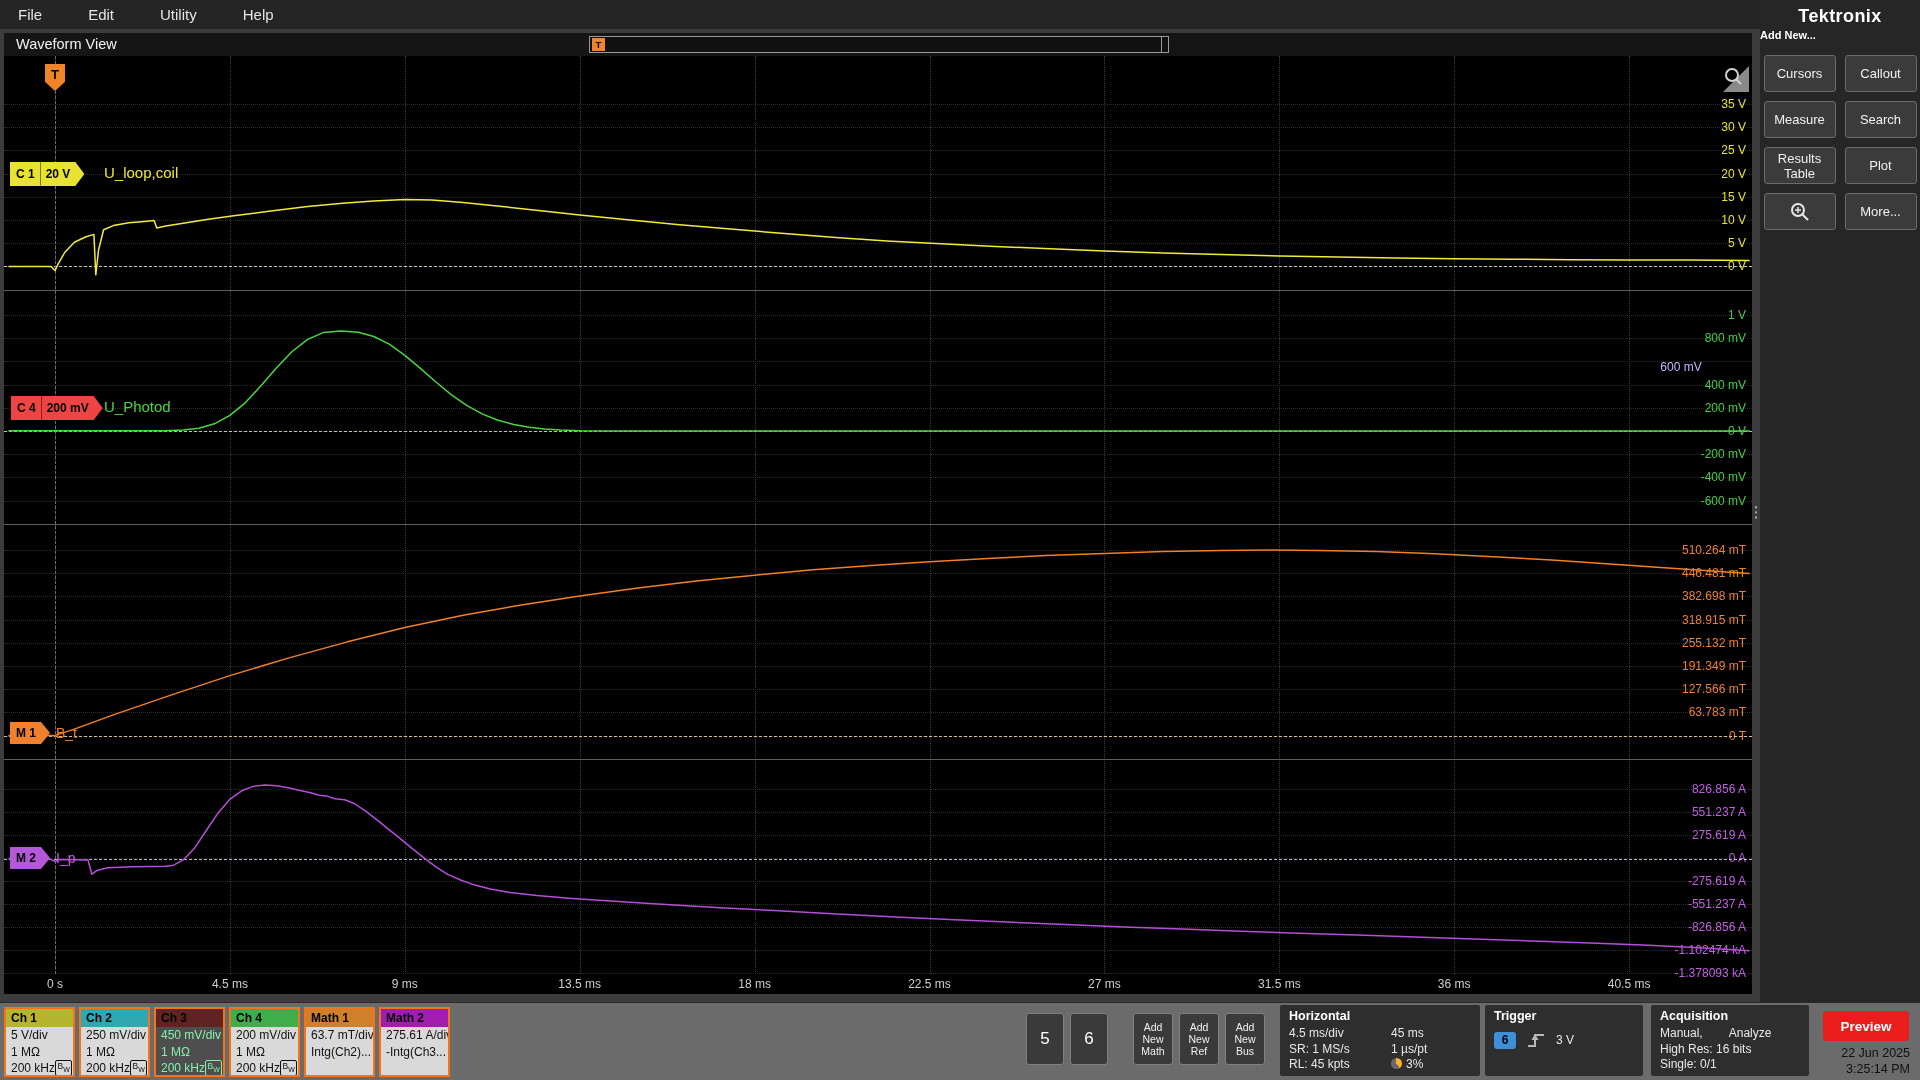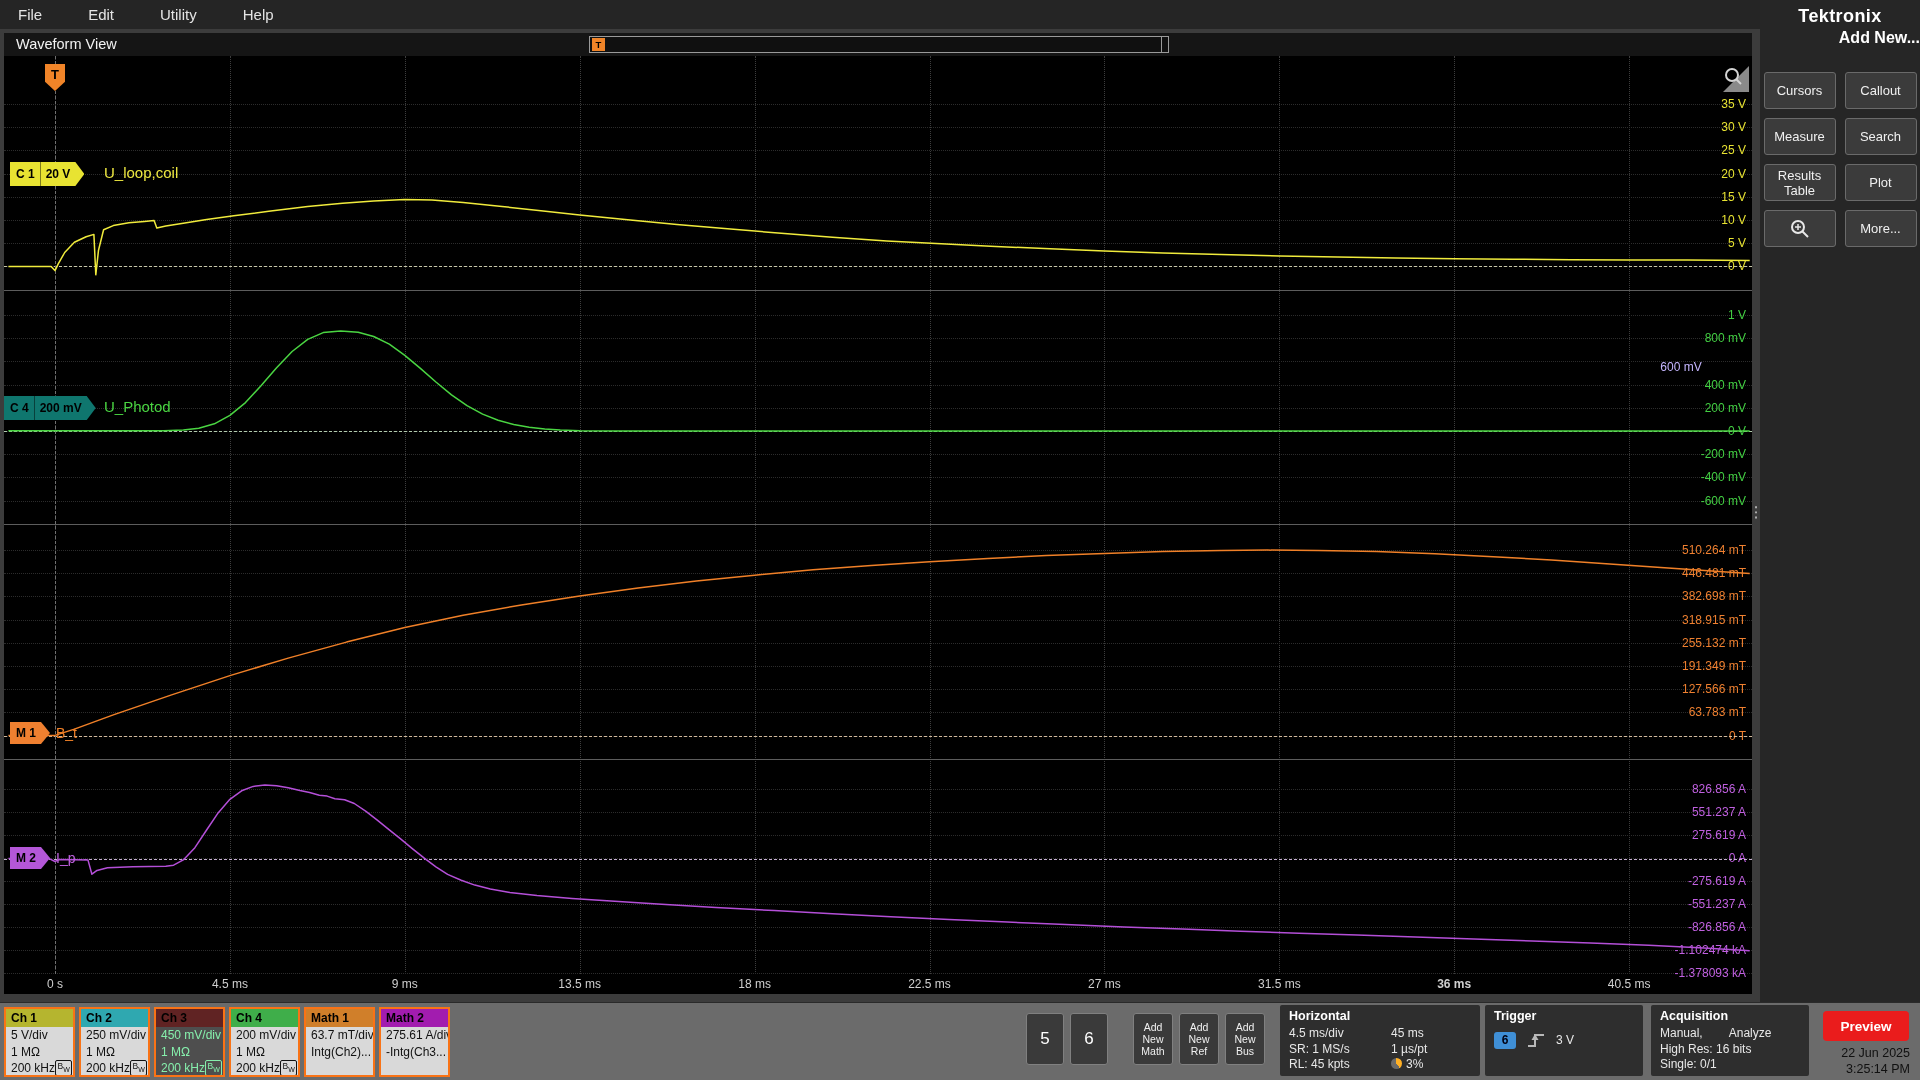--- a/index.html
+++ b/index.html
@@ -34,38 +34,38 @@
   #div1{top:234px}#div2{top:468px}#div3{top:703px}
   .trig-line{position:absolute;left:51px;top:0;height:918px;border-left:1px dashed #6f6f6f}
   #traces{position:absolute;left:0;top:0}
   .t-flag{position:absolute;left:41px;top:8px;width:20px;height:27px;background:#f08428;color:#000;
           font-weight:bold;font-size:13px;text-align:center;line-height:21px;
           clip-path:polygon(0 0,100% 0,100% 66%,50% 100%,0 66%)}
   .ch-badge{position:absolute;display:flex;align-items:center;height:24px;font-size:12px;font-weight:bold;
             color:#000;padding:0 14px 0 6px;
             clip-path:polygon(0 0,calc(100% - 9px) 0,100% 50%,calc(100% - 9px) 100%,0 100%)}
   #badge-c1{left:6px;top:106px;background:#e8e332}
-  #badge-c4{left:0;top:340px;background:#0f766e}
+  #badge-c4{left:7px;top:340px;background:#ef4444}
   #badge-m1{left:6px;top:666px;background:#ef8030;height:22px}
   #badge-m2{left:6px;top:791px;background:#b457d8;height:22px}
   .badge-sep{width:1px;align-self:stretch;background:rgba(0,0,0,.45);margin:0 5px}
   .ch-label{position:absolute;font-weight:normal;font-size:15px}
   #label-c1{left:100px;top:108px;color:#eee841}
   #label-c4{left:100px;top:342px;color:#4ad542}
   #label-m1{left:52px;top:669px;color:#f08028;font-size:14px}
   #label-m2{left:52px;top:794px;color:#c060e0;font-size:14px}
   .corner-zoom{position:absolute;right:3px;top:10px}
 
   .splitter{position:absolute;left:1752px;top:495px;width:8px;height:34px;color:#c8c8c8;font-size:15px;
             display:flex;align-items:center;justify-content:center}
 
   
   .right-panel{position:absolute;left:1760px;top:0;width:160px;height:1002px;background:#262626}
   .logo{margin:6px 0 2px;text-align:center;color:#fff;font-weight:bold;font-size:18px;letter-spacing:.4px}
-  .rp-title{text-align:right;color:#fff;font-weight:bold;font-size:16px;margin:1px 0 25px}
+  .rp-title{text-align:left;color:#fff;font-weight:bold;font-size:11px;margin:1px 0 14px}
   .rp-grid{display:grid;grid-template-columns:72px 72px;gap:9px;justify-content:center}
   .rp-btn{min-height:37px;background:#3b3b3b;border:1px solid #6a6a6a;border-radius:3px;color:#f0f0f0;
           font-size:13px;display:flex;align-items:center;justify-content:center;text-align:center;
           padding:2px;line-height:15px}
 
   
   .bottom-bar{position:absolute;left:0;top:1002px;width:1920px;height:78px;background:#6b6b6b;
               border-top:1px solid #2a2a2a}
   #channel-badges{position:absolute;left:4px;top:4px;display:flex;gap:4px}
   .badge{width:71px;height:70px;background:#d9d9d9;border:2px solid #f97316;overflow:hidden}
@@ -205,21 +205,21 @@
       <div class="hgrid" style="top: 917.4px;"></div>
       <div class="axis-label" style="top: 910.4px; color: rgb(192, 96, 224);">-1.378093 kA</div>
       <div class="time-label" style="left: 51px;">0 s</div>
       <div class="time-label" style="left: 225.9px;">4.5 ms</div>
       <div class="time-label" style="left: 400.8px;">9 ms</div>
       <div class="time-label" style="left: 575.7px;">13.5 ms</div>
       <div class="time-label" style="left: 750.6px;">18 ms</div>
       <div class="time-label" style="left: 925.5px;">22.5 ms</div>
       <div class="time-label" style="left: 1100.4px;">27 ms</div>
       <div class="time-label" style="left: 1275.3px;">31.5 ms</div>
-      <div class="time-label" style="left: 1450.2px; font-weight: bold;">36 ms</div>
+      <div class="time-label" style="left: 1450.2px;">36 ms</div>
       <div class="time-label" style="left: 1625.1px;">40.5 ms</div>
     </div>
 
   <div class="zero" id="zero-ch1"></div>
   <div class="zero" id="zero-ch4"></div>
   <div class="zero" id="zero-m1"></div>
   <div class="zero" id="zero-m2"></div>
   <div class="sec-div" id="div1"></div>
   <div class="sec-div" id="div2"></div>
   <div class="sec-div" id="div3"></div>

